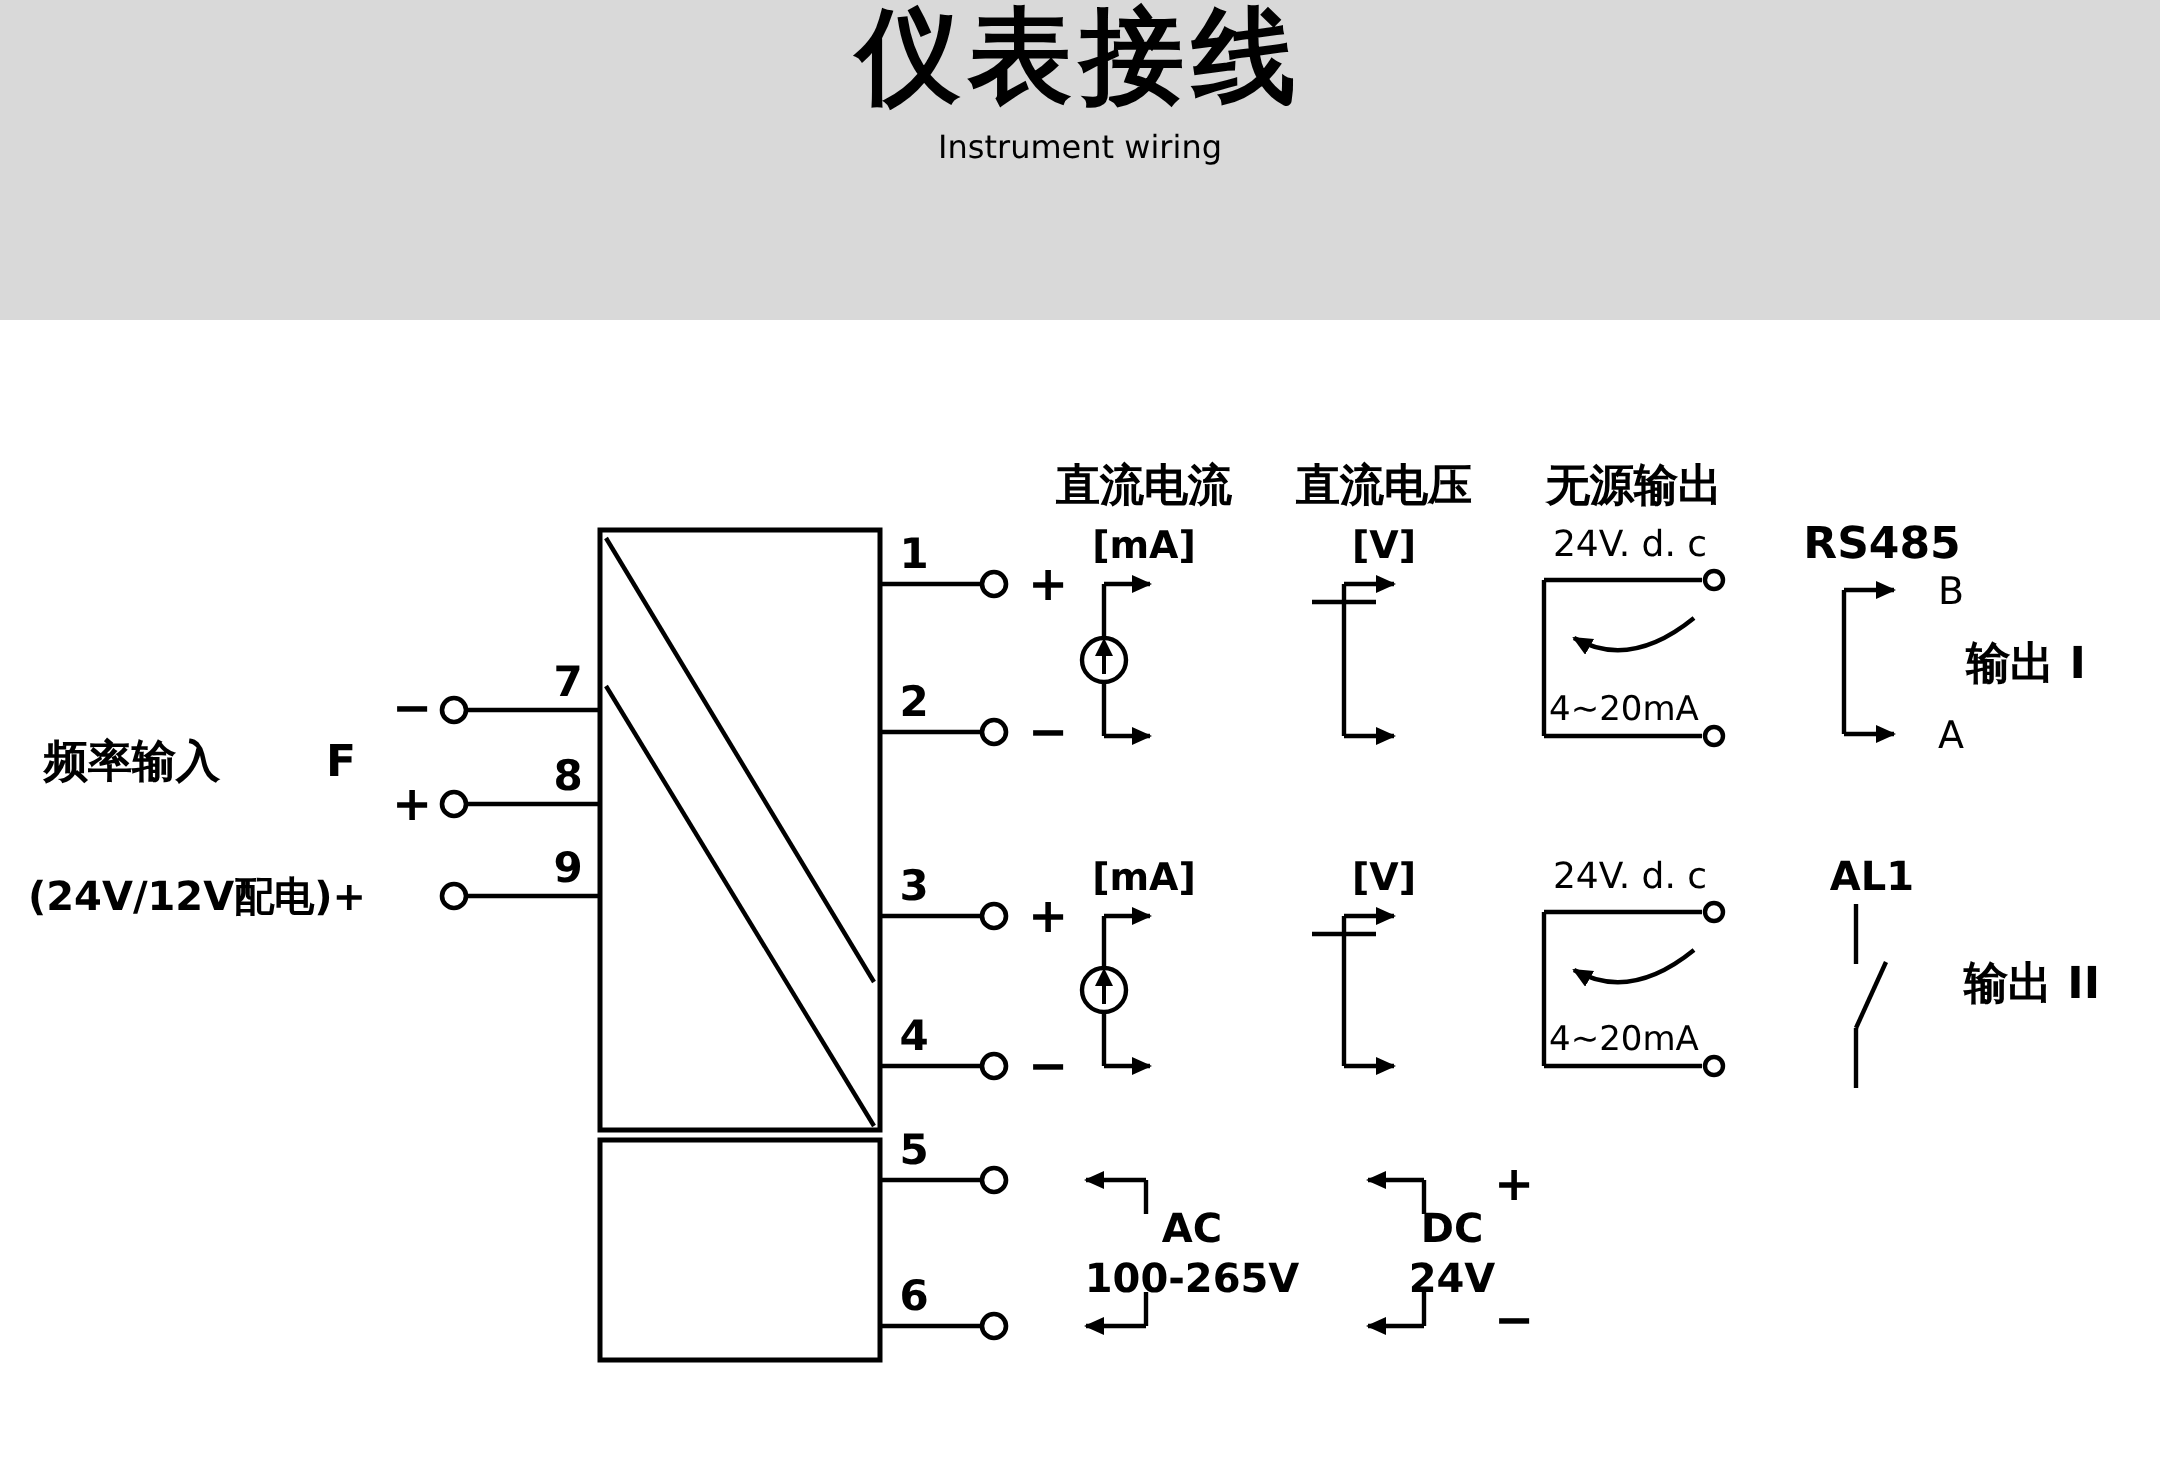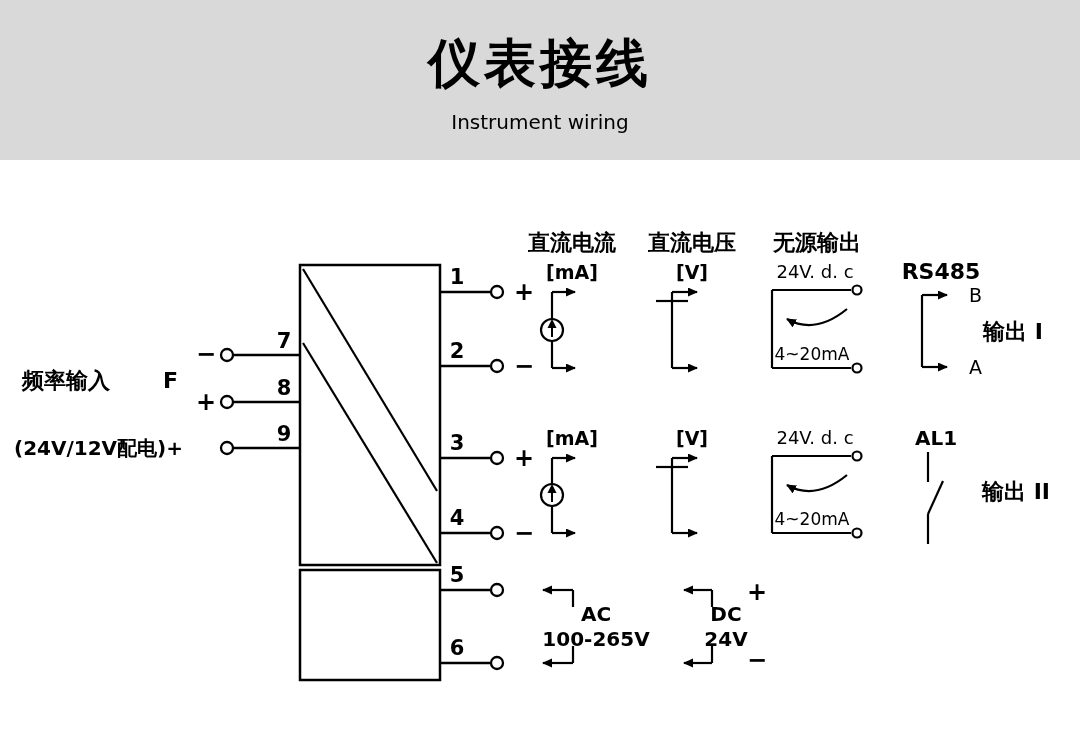--- a/index.html
+++ b/index.html
@@ -1,20 +1,20 @@
 <!DOCTYPE html>
 <html><head>
 <meta charset="utf-8">
 <style>
   html,body{margin:0;padding:0;background:#fff;}
   body{width:1080px;height:735px;font-family:"DejaVu Sans","Liberation Sans",sans-serif;color:#000;}
   .page{position:relative;width:1080px;height:735px;background:#fff;overflow:hidden;}
-  .banner{width:1080px;height:160px;background:#d9d9d9;text-align:center;box-sizing:border-box;padding-top:34px;}
+  .banner{width:1080px;height:160px;background:#d9d9d9;text-align:center;box-sizing:border-box;}
   .banner h1{margin:0;font-size:52px;font-weight:bold;letter-spacing:4px;line-height:1.15;}
-  .banner .sub{margin-top:16px;font-size:20px;}
+  .banner .sub{margin-top:4px;font-size:16px;}
   .diagram{position:relative;width:1080px;height:575px;}
   svg{display:block;}
   svg text{stroke:none;fill:#000;}
   .t-cn{font-size:22px;font-weight:bold;}
   .t-cn-s{font-size:20px;font-weight:bold;}
   .t-num{font-size:21px;font-weight:bold;}
   .t-pol{font-size:24px;font-weight:bold;}
   .t-unit{font-size:19px;font-weight:bold;}
   .t-small{font-size:17px;}
   .t-v24{font-size:18px;}

